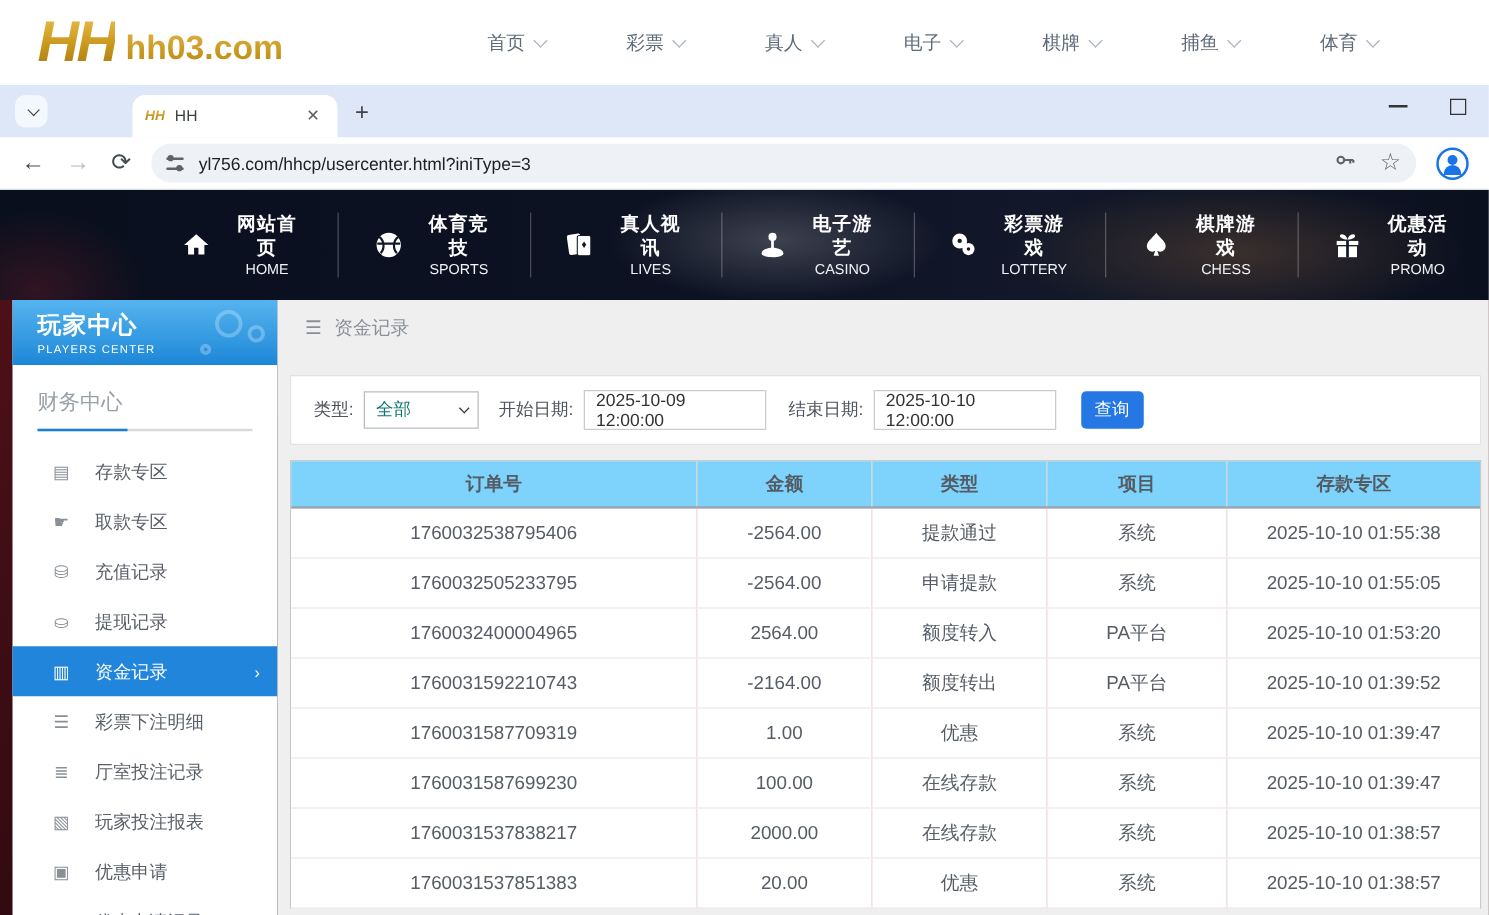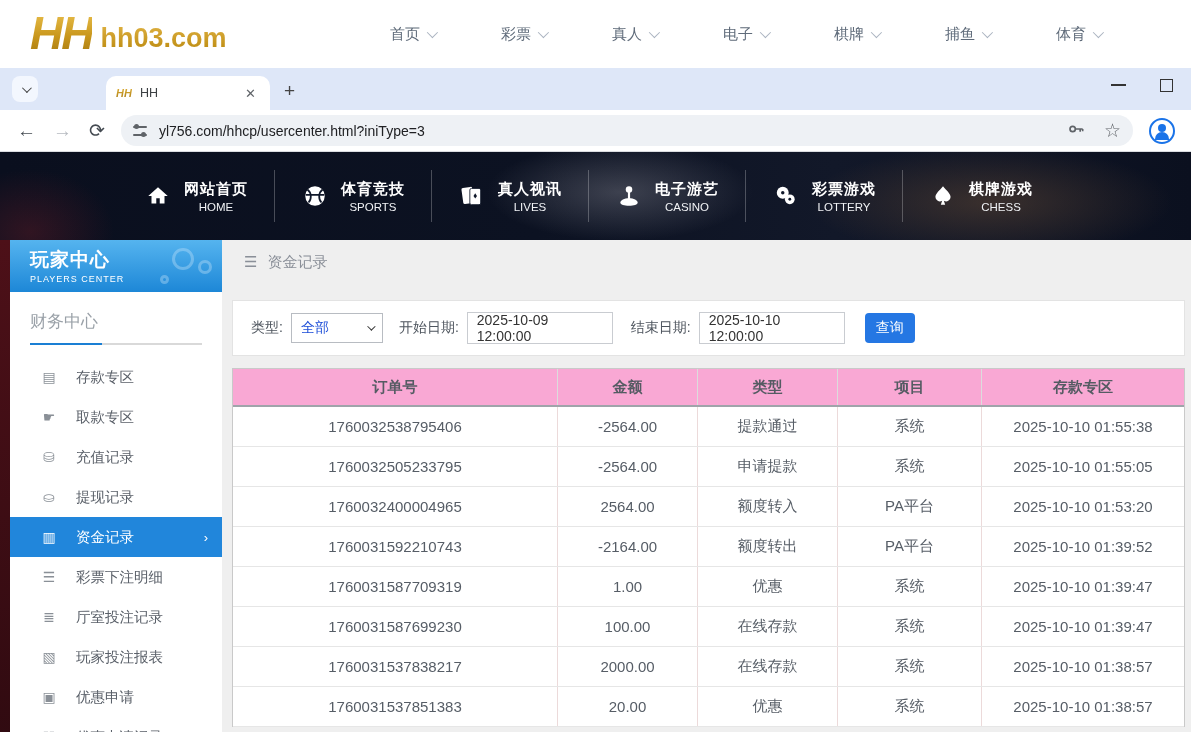--- a/index.html
+++ b/index.html
@@ -102,29 +102,29 @@
   .sb-item.active .sb-arrow { display:block; }
 
   .main { position:absolute; left:222px; top:0; width:969px; height:492px; background:#efefef; padding-left:10px; }
   .crumb { height:44px; display:flex; align-items:center; gap:10px; color:#8a8f98; font-size:15px; padding-left:12px; }
   .crumb-icon { font-size:15px; color:#8a8f98; }
 
   .filter-card { margin-top:16px; width:953px; height:56px; background:#fff; border:1px solid #e3e3e3;
     display:flex; align-items:center; padding-left:18px; gap:8px; }
   .f-label { font-size:14px; color:#4e555e; }
   .f-select { width:92px; height:30px; border:1px solid #b8bcc2; background:#fff; display:flex;
-    align-items:center; justify-content:space-between; padding:0 9px; font-size:14px; color:#1d4ed8; margin-right:8px; }
+    align-items:center; justify-content:space-between; padding:0 9px; font-size:14px; color:#0f766e; margin-right:8px; }
   .f-select .chev { border-color:#333; width:6px; height:6px; }
   .f-input { width:146px; height:32px; border:1px solid #c9ccd1; background:#fff; display:flex;
     align-items:center; padding:0 9px; font-size:14px; color:#333; margin-right:10px; }
   .f-btn { width:50px; height:30px; background:#2577e3; border-radius:4px; color:#fff; font-size:14px;
     display:flex; align-items:center; justify-content:center; margin-left:2px; cursor:pointer; }
 
   .table { margin-top:12px; width:953px; background:#fff; border:1px solid #c9c9c9; border-bottom:none; }
-  .thead { display:flex; height:38px; background:#f9a8d4; border-bottom:2px solid #9fa4aa; }
+  .thead { display:flex; height:38px; background:#7dd3fc; border-bottom:2px solid #9fa4aa; }
   .th { display:flex; align-items:center; justify-content:center; font-size:15px; font-weight:bold; color:#555b63; }
   .th + .th { border-left:1px solid #dcdcdc; }
   .trow { display:flex; height:40px; border-bottom:1px solid #e6e6e6; background:#fff; }
   .td { display:flex; align-items:center; justify-content:center; font-size:15px; color:#565d66; }
   .td + .td { border-left:1px solid #ecdada; }
   .c0 { width:324px; } .c1 { width:140px; } .c2 { width:140px; } .c3 { width:144px; } .c4 { flex:1; }
 </style>
 </head>
 <body>
 
@@ -277,20 +277,34 @@
     <span class="gn-icon">
       <svg width="26" height="26" viewBox="0 0 24 24" fill="#fff">
         <path d="M12 3C9 7 5 9.5 5 13a4 4 0 0 0 6.2 3.3L10 20h4l-1.2-3.7A4 4 0 0 0 19 13c0-3.5-4-6-7-10z"></path>
         </svg>
     </span>
     <span class="gn-text">
         <div class="gn-zh">棋牌游戏</div>
       <div class="gn-en">CHESS</div>
       </span>
   </div>
+  <div class="game-nav-item">
+    <span class="gn-icon">
+      <svg width="26" height="26" viewBox="0 0 24 24" fill="#fff">
+        <rect x="4" y="9" width="16" height="3"></rect>
+          <rect x="5" y="13" width="14" height="8"></rect>
+        <rect x="11" y="9" width="2" height="12" fill="#10182a"></rect>
+        <path d="M8 4c2 0 3.4 1.6 4 4-2.6-.2-4.6-.8-5.4-2C6 5 6.8 4 8 4zm8 0c-2 0-3.4 1.6-4 4 2.6-.2 4.6-.8 5.4-2C18 5 17.2 4 16 4z"></path>
+        </svg>
+    </span>
+    <span class="gn-text">
+        <div class="gn-zh">优惠活动</div>
+      <div class="gn-en">PROMO</div>
+      </span>
+  </div>
 </div>
 
 <div class="page">
 
   <div class="sidebar">
     <div class="sb-head">
       <div class="sb-title">玩家中心</div>
       <div class="sb-sub">PLAYERS CENTER</div>
       <span class="sb-deco">
           <i></i>

